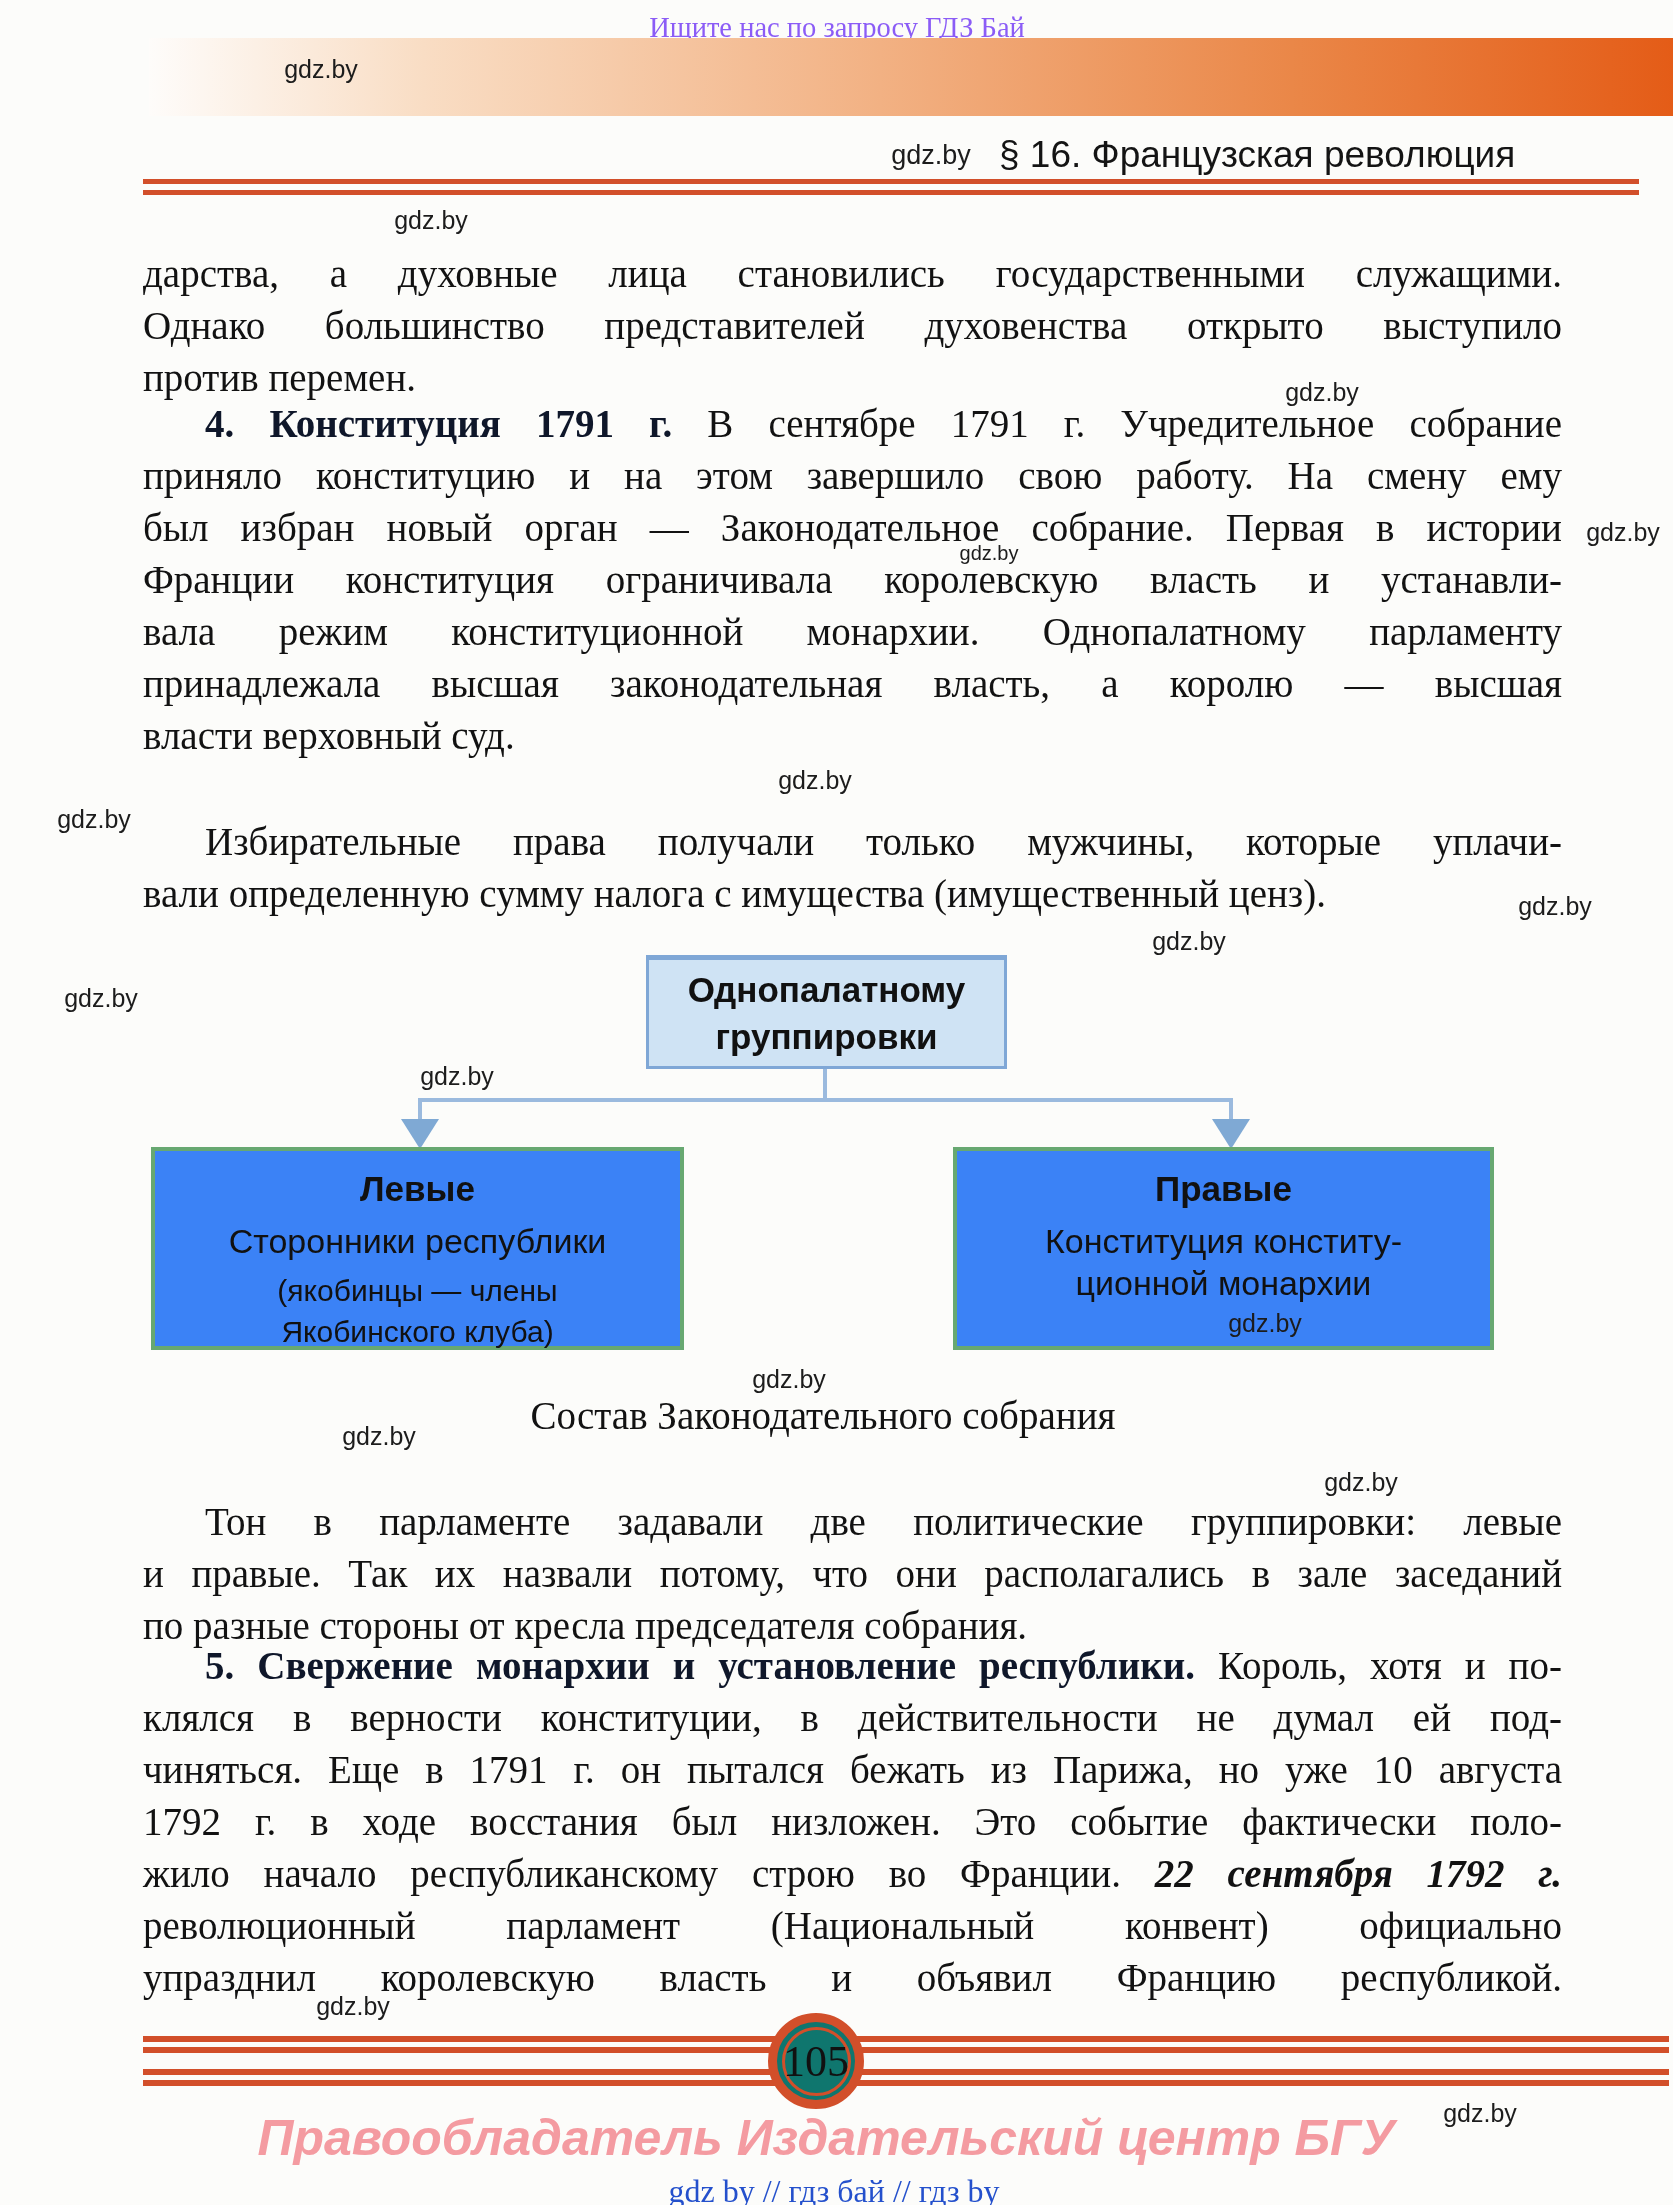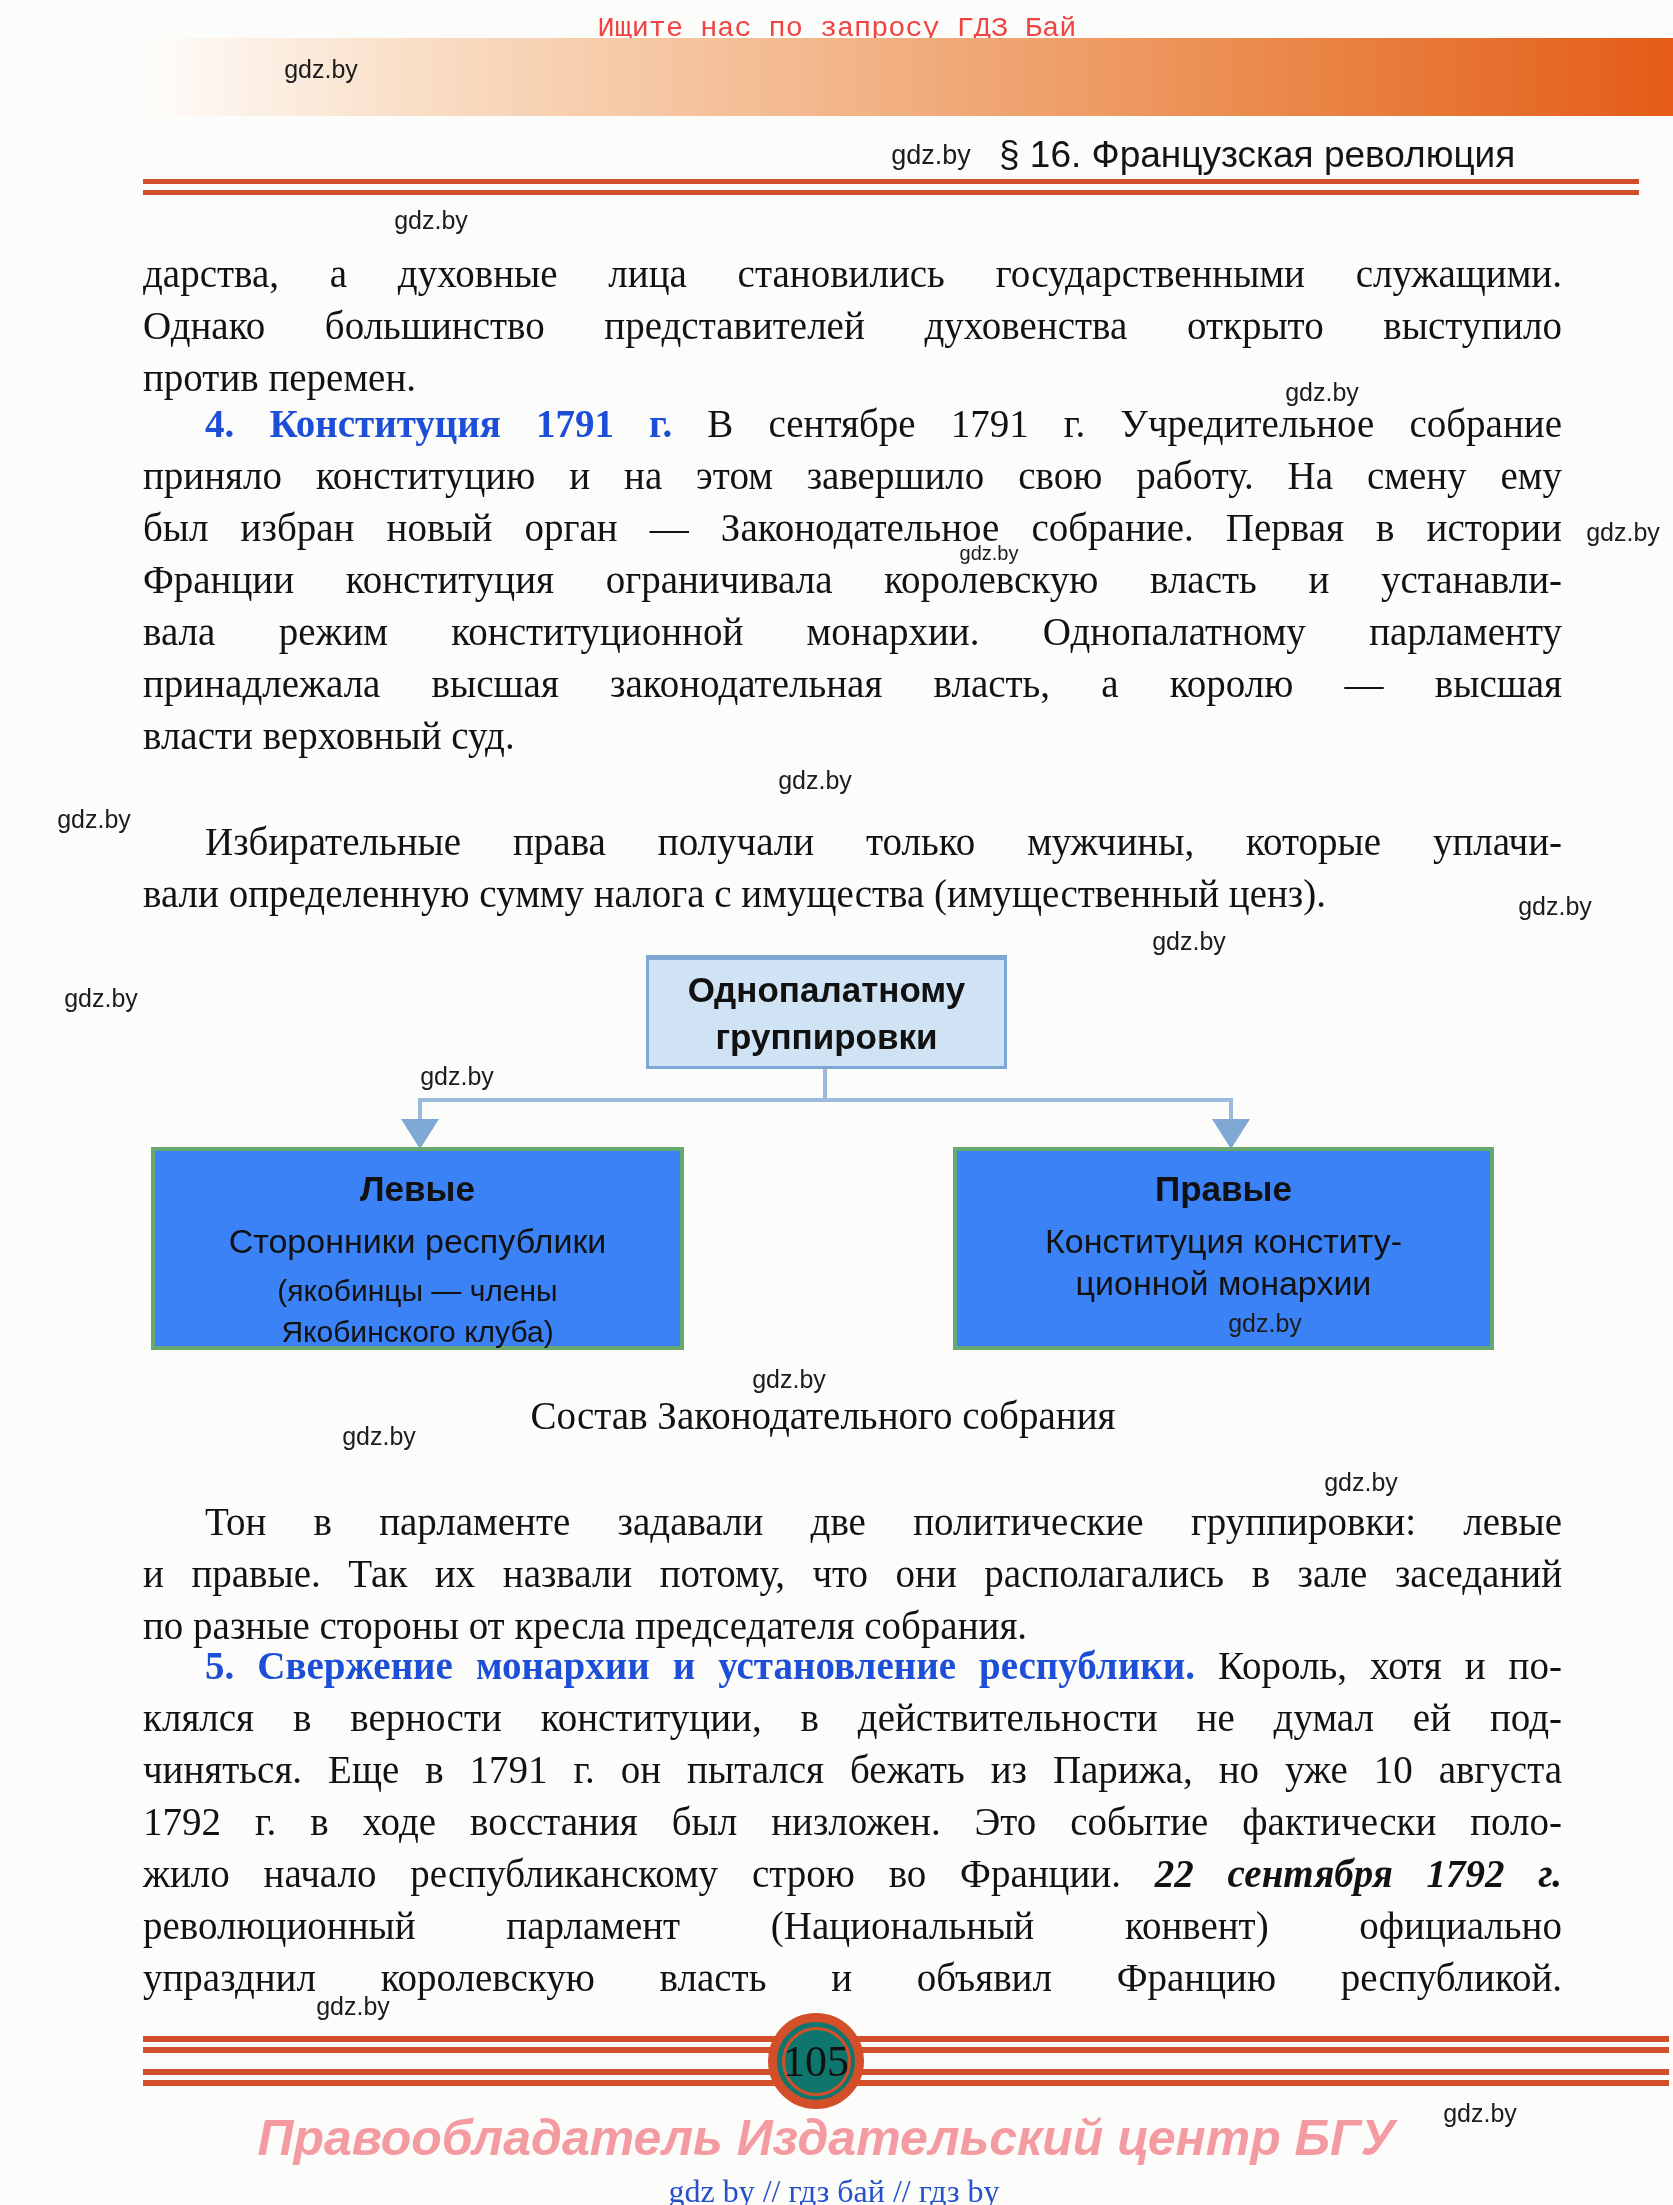--- a/index.html
+++ b/index.html
@@ -1,40 +1,40 @@
 <!DOCTYPE html>
 <html style="font-size:13.4px"><head>
 <meta charset="utf-8">
 <style>
   html,body{margin:0;padding:0;}
   body{width:1674px;height:2205px;font-family:"Liberation Serif",serif;}
   .page{position:relative;width:1674px;height:2205px;background:#fcfcfa;overflow:hidden;}
 
   
   .promo{position:absolute;top:11.7px;left:837px;transform:translateX(-50%);
-         font-family:Liberation Mono, monospace;font-size:28.5px;color:#ef4444;white-space:nowrap;text-align:right;}
+         font-family:Liberation Serif, serif;font-size:28.5px;color:#8b5cf6;white-space:nowrap;text-align:right;}
 
   
   .banner{position:absolute;left:149px;top:38px;width:1524px;height:78px;
           background:linear-gradient(90deg,#fefcfa 0%,#f9ddc4 18%,#f2b183 48%,#ea8748 75%,#e45c17 100%);}
 
   
   .section-title{position:absolute;left:999px;top:134px;font-family:"Liberation Sans",sans-serif;
                  font-size:37px;color:#141414;white-space:nowrap;}
 
   .rule{position:absolute;left:143px;width:1496px;height:5px;background:#d24f2a;}
   .rule.r1{top:179px;}
   .rule.r2{top:190px;}
 
   
   .para{position:absolute;left:143px;width:1419px;font-size:39px;line-height:52px;color:#121212;}
   .line{text-align:justify;text-align-last:justify;}
   .line.last{text-align-last:left;}
   .line.ind{text-indent:62px;}
-  .accent{color:#1d4ed8;font-weight:bold;}
+  .accent{color:#0f172a;font-weight:bold;}
   .bold-italic{font-weight:bold;font-style:italic;}
 
   
   .wm{position:absolute;transform:translate(-50%,-50%);font-family:"Liberation Sans",sans-serif;
       font-size:25px;color:#1c1c1c;white-space:nowrap;}
   .wm.sm{font-size:20px;}
   .wm.md{font-size:27px;}
 
   
   .dg-root{position:absolute;left:646px;top:955px;width:361px;height:114px;box-sizing:border-box;

